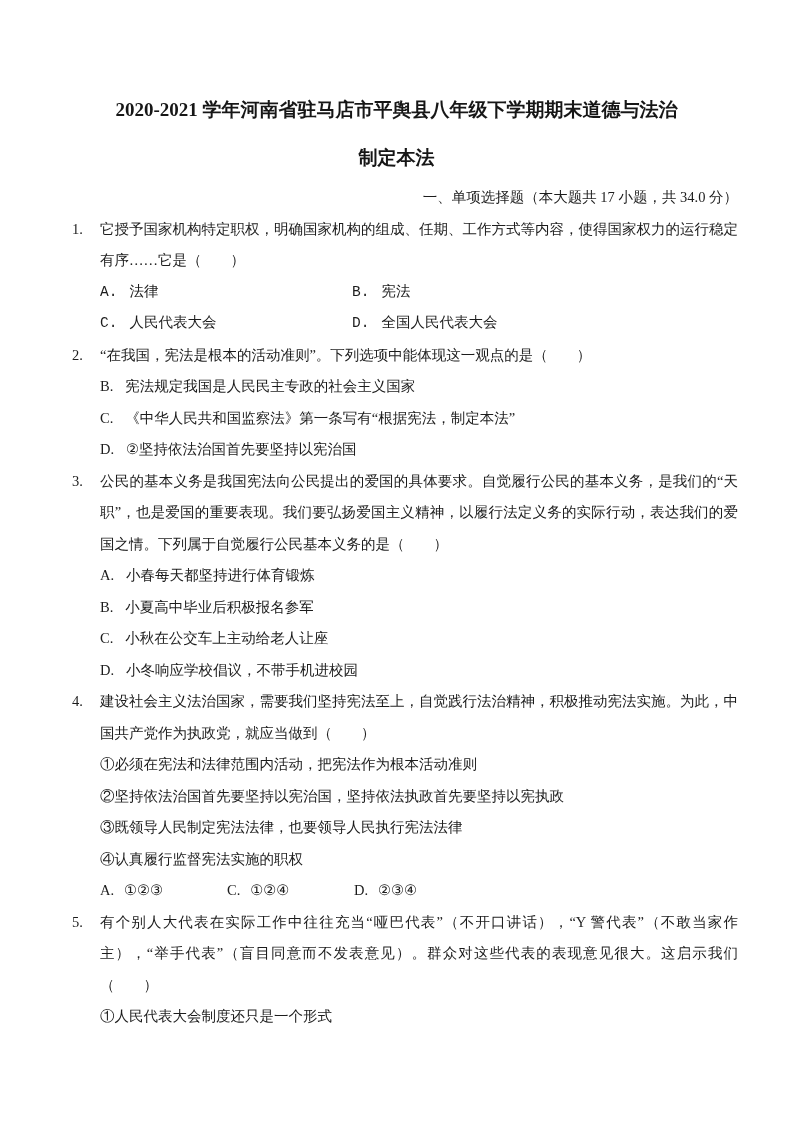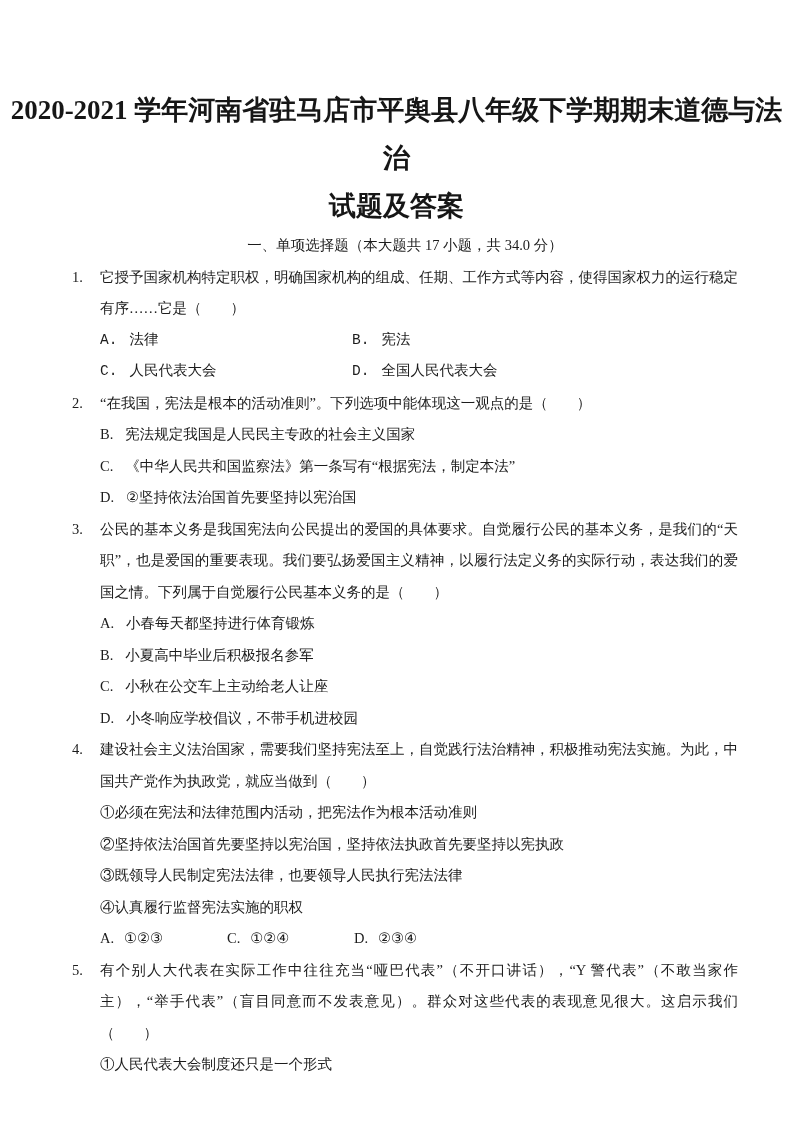--- a/index.html
+++ b/index.html
@@ -11,29 +11,29 @@
     font-family: "Liberation Serif", "DejaVu Serif", serif;
     color: #1c1c1c;
     font-size: 14.5px;
     line-height: 31.5px;
     overflow: hidden;
   }
   .title {
     padding-top: 86px;
     text-align: center;
     font-weight: bold;
-    font-size: 27px;
+    font-size: 19px;
     line-height: 48px;
     color: #161616;
   }
   .content {
     padding: 0 55px 0 72px;
   }
   .section-heading {
-    text-align: center;
+    text-align: right;
   }
   .question { display: flex; }
   .qnum {
     width: 28px;
     flex-shrink: 0;
   }
   .qbody { flex: 1; min-width: 0; }
   .stem { text-align: justify; }
   .opts-grid {
     display: grid;
@@ -47,21 +47,21 @@
   .choice .opt-label { margin-right: 10px; }
   .item { text-align: justify; }
 </style>
 </head>
 <body>
 
 <div class="page">
 
   <div class="title">
     <div>2020-2021 学年河南省驻马店市平舆县八年级下学期期末道德与法治</div>
-    <div>试题及答案</div>
+    <div>制定本法</div>
   </div>
 
   <div class="content">
 
     <div class="section-heading">一、单项选择题（本大题共 17 小题，共 34.0 分）</div>
 
     <div class="question">
       <div class="qnum">1.</div>
       <div class="qbody">
         <div class="stem">它授予国家机构特定职权，明确国家机构的组成、任期、工作方式等内容，使得国家权力的运行稳定有序……它是（　　）</div>

